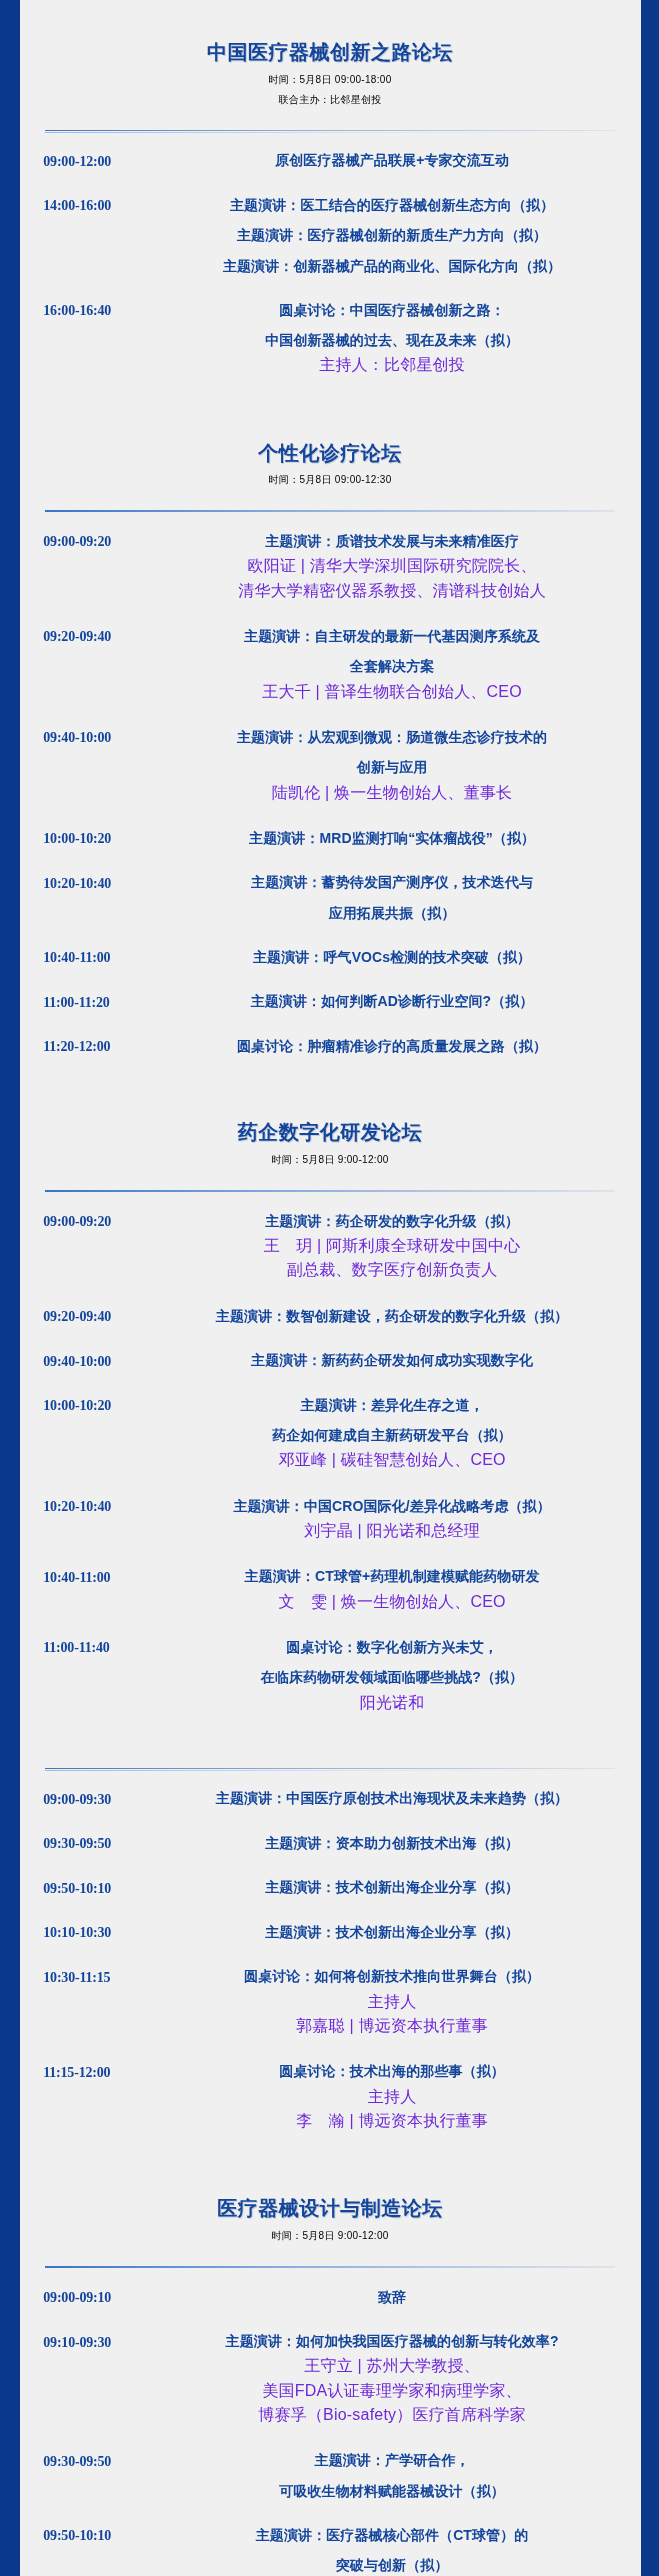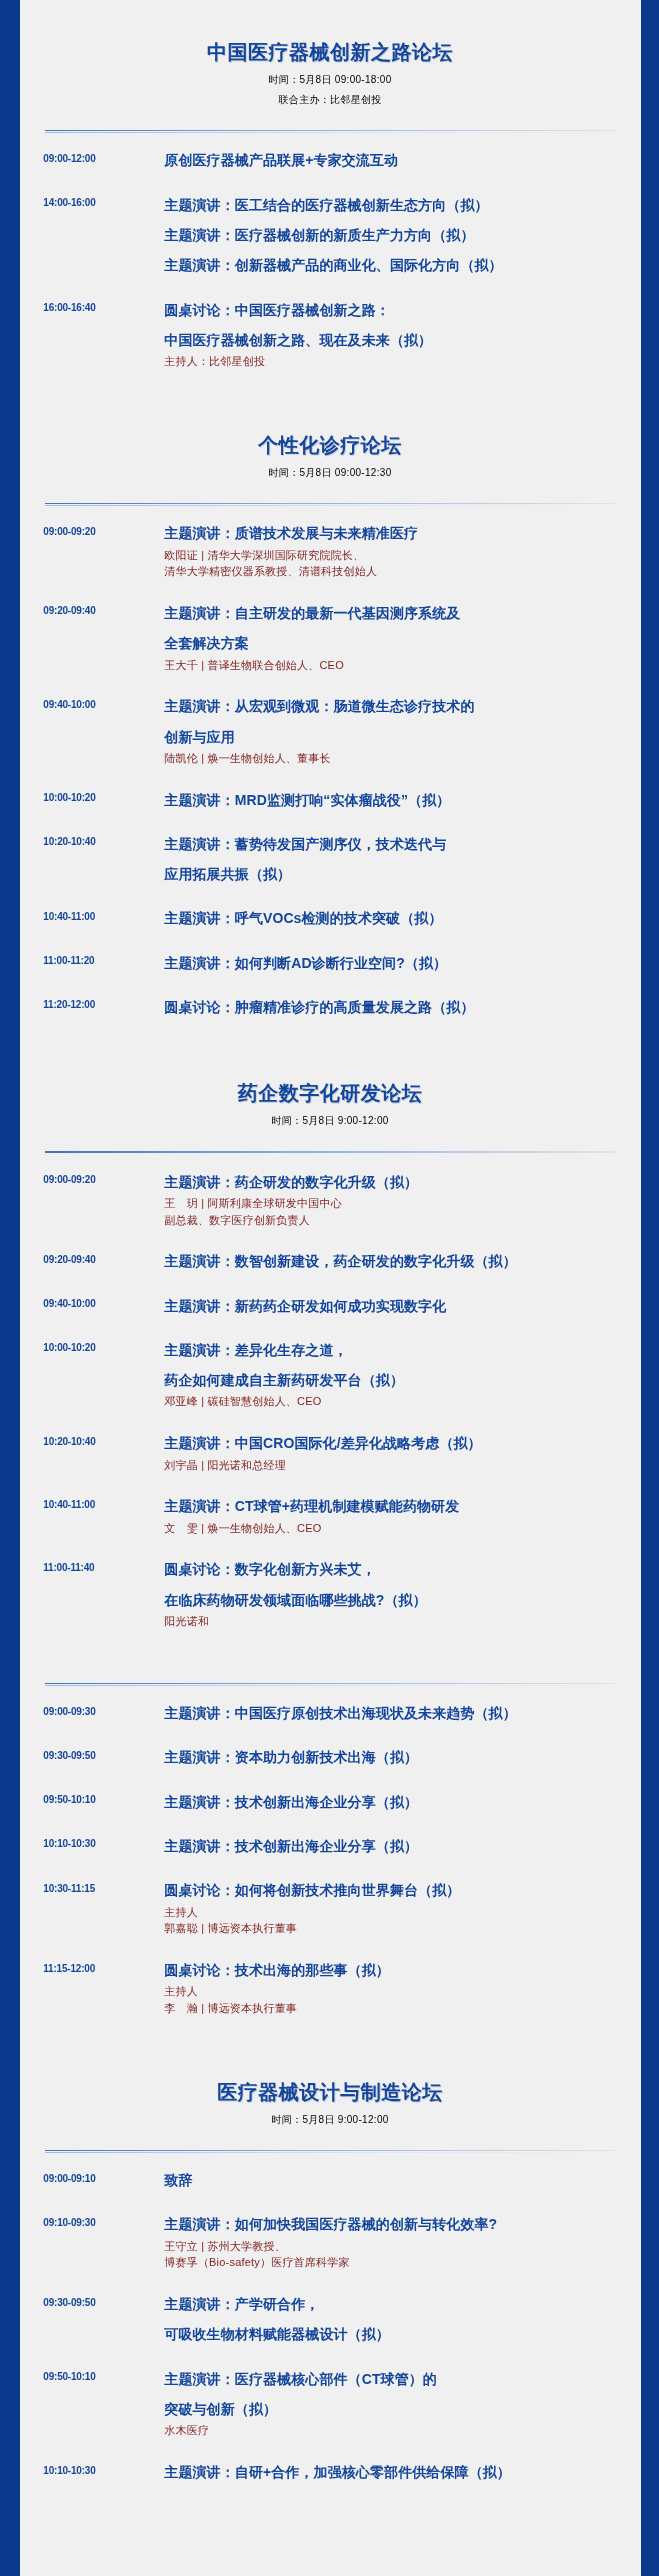--- a/index.html
+++ b/index.html
@@ -55,41 +55,42 @@
   }
   
   .agenda{padding:17.5px 0 0 0;}
   .row{
     display:flex;
     align-items:flex-start;
     margin-bottom:23px;
   }
   .row .time{
     flex:0 0 121px;
-    font-size:10px;
+    font-size:14px;
     font-weight:bold;
     color:#13459b;
     letter-spacing:-0.2px;
     line-height:1.5;
     white-space:nowrap;
     padding-top:0.5px;
     padding-left:3.1px;
-  }
-  .row .body{flex:1 1 auto;min-width:0;}
+    font-family:Liberation Serif, serif;
+  }
+  .row .body{flex:1 1 auto;min-width:0;text-align:center;}
   .topic{
     font-size:14px;
     font-weight:bold;
     color:#13459b;
     line-height:1.52;
     letter-spacing:0.1px;
   }
   .topic + .topic{margin-top:9px;}
   .speaker{
-    font-size:11px;
-    color:#7f1d1d;
+    font-size:16px;
+    color:#6d28d9;
     line-height:1.52;
     letter-spacing:0.2px;
     margin-top:2.1px;
   }
   .speaker.tight{margin-top:0;}
 </style>
 </head>
 <body>
 
 <div class="poster">
@@ -115,21 +116,21 @@
               <div class="body">
                 <div class="topic">主题演讲：医工结合的医疗器械创新生态方向（拟）</div>
                 <div class="topic">主题演讲：医疗器械创新的新质生产力方向（拟）</div>
                 <div class="topic">主题演讲：创新器械产品的商业化、国际化方向（拟）</div>
               </div>
             </div>
             <div class="row">
               <div class="time">16:00-16:40</div>
               <div class="body">
                 <div class="topic">圆桌讨论：中国医疗器械创新之路：</div>
-                <div class="topic">中国医疗器械创新之路、现在及未来（拟）</div>
+                <div class="topic">中国创新器械的过去、现在及未来（拟）</div>
                 <div class="speaker">主持人：比邻星创投</div>
               </div>
             </div>
           </div>
         </div>
         <div class="forum">
           <div class="forum-head">
             <div class="forum-title">个性化诊疗论坛</div>
             <div class="forum-sub">时间：5月8日 09:00-12:30</div>
           </div>
@@ -311,20 +312,21 @@
               <div class="time">09:00-09:10</div>
               <div class="body">
                 <div class="topic">致辞</div>
               </div>
             </div>
             <div class="row">
               <div class="time">09:10-09:30</div>
               <div class="body">
                 <div class="topic">主题演讲：如何加快我国医疗器械的创新与转化效率?</div>
                 <div class="speaker">王守立 | 苏州大学教授、</div>
+                <div class="speaker tight">美国FDA认证毒理学家和病理学家、</div>
                 <div class="speaker tight">博赛孚（Bio-safety）医疗首席科学家</div>
               </div>
             </div>
             <div class="row">
               <div class="time">09:30-09:50</div>
               <div class="body">
                 <div class="topic">主题演讲：产学研合作，</div>
                 <div class="topic">可吸收生物材料赋能器械设计（拟）</div>
               </div>
             </div>

